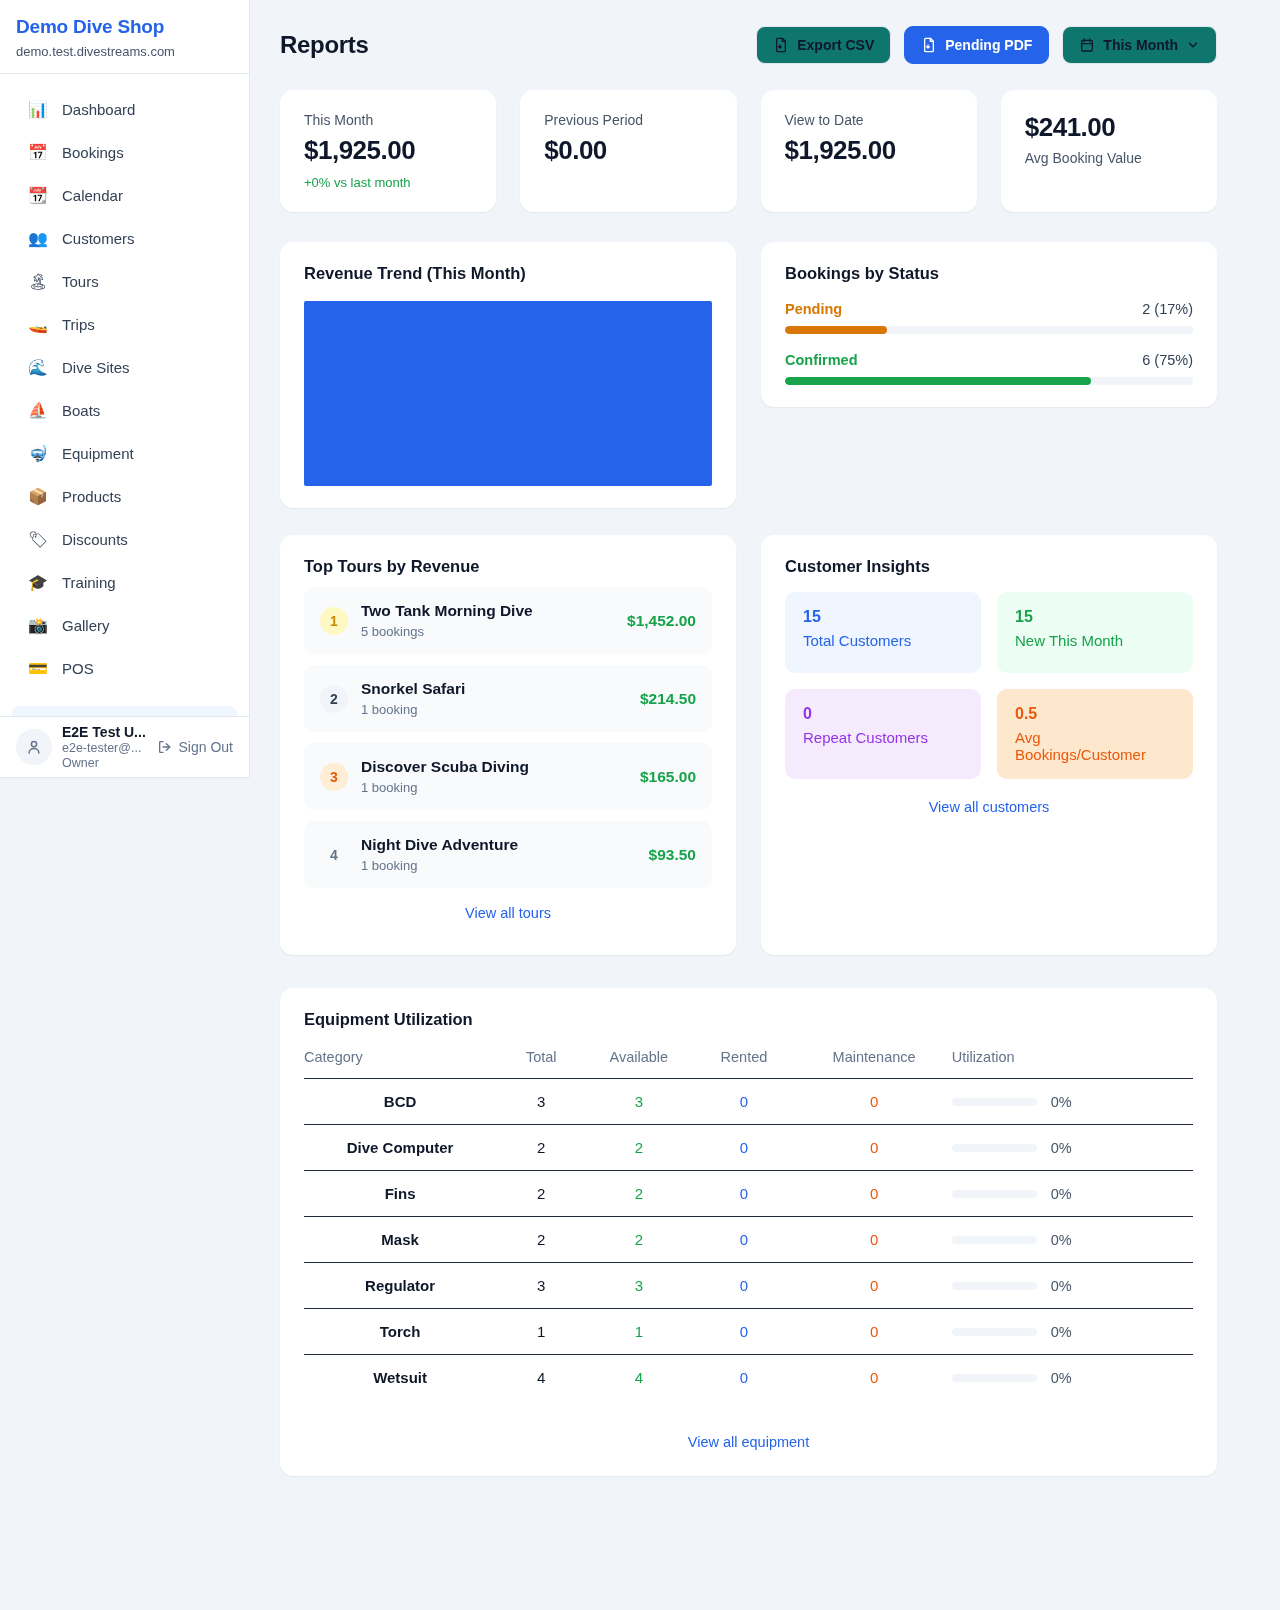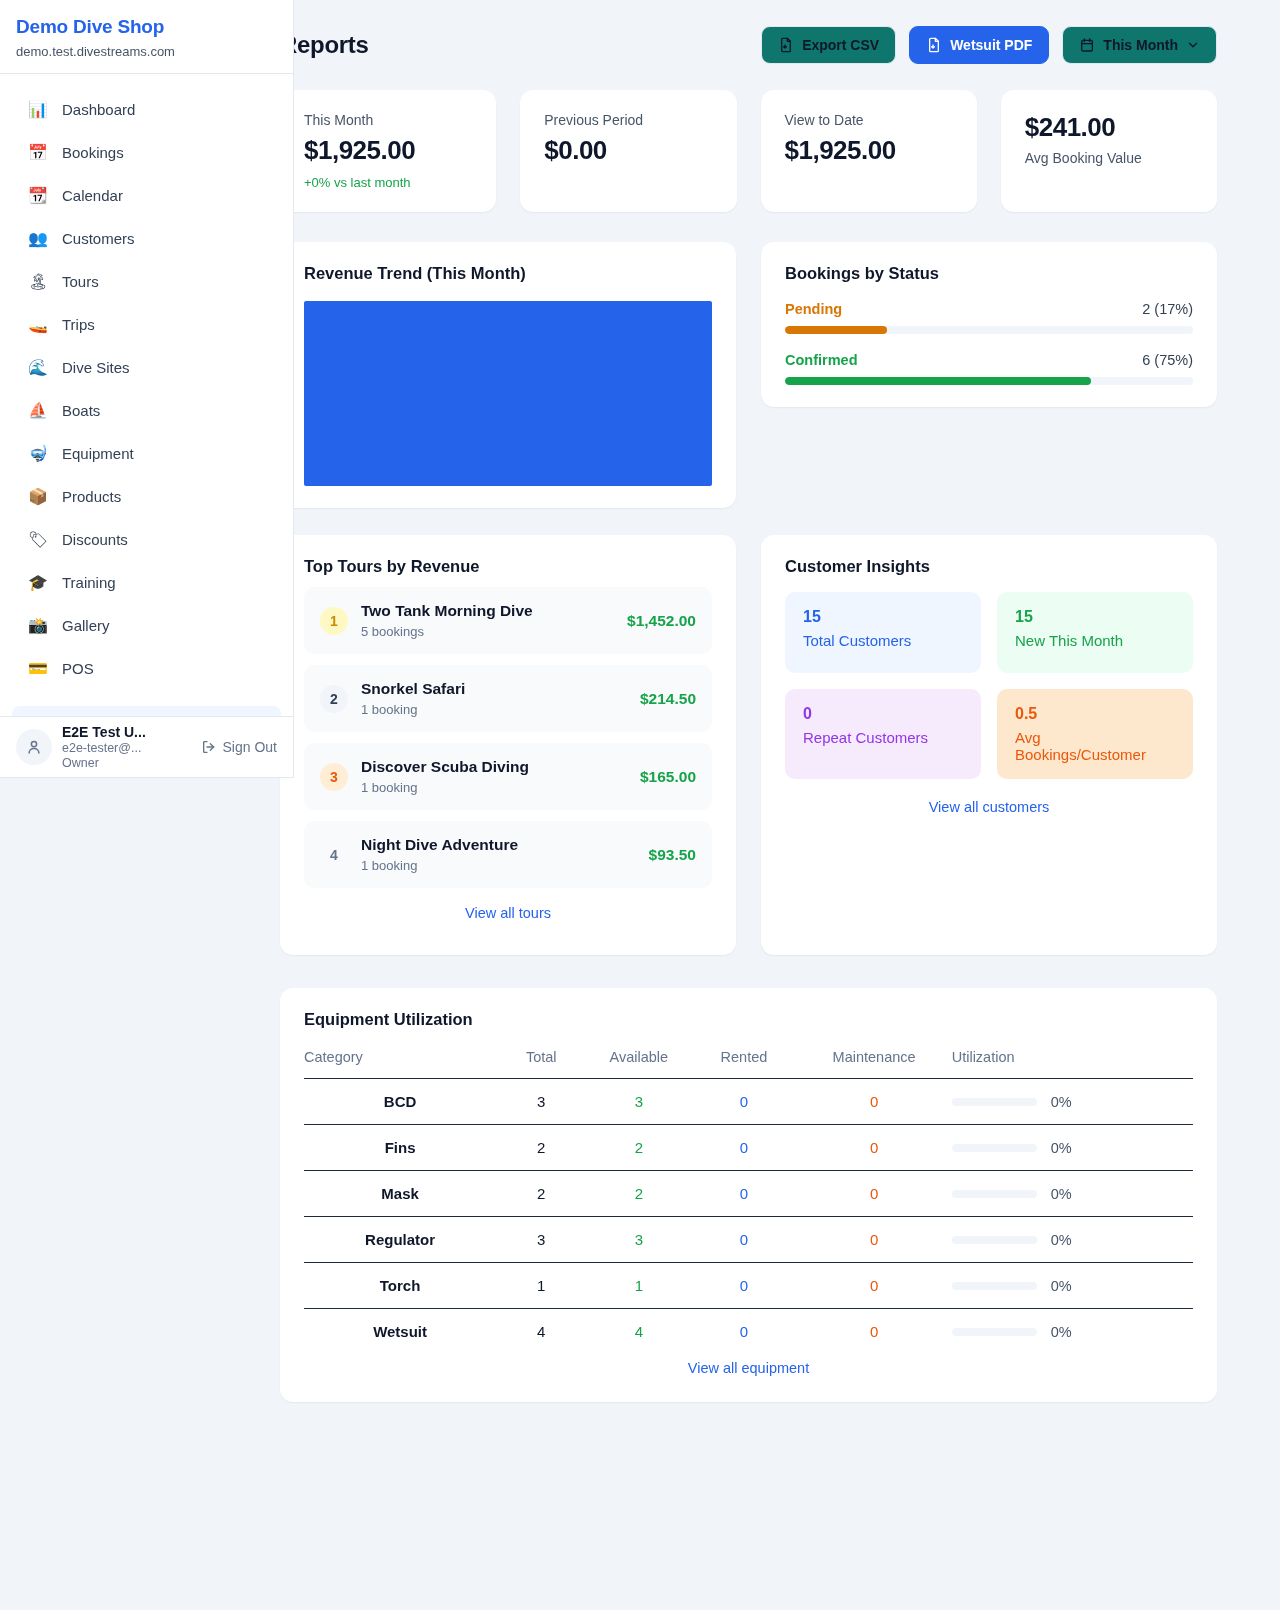--- a/index.html
+++ b/index.html
@@ -7,21 +7,21 @@
   body {
     height:1610px;
     background:#f1f5f9;
     font-family:"Liberation Sans", sans-serif;
     color:#0f172a;
     position:relative;
   }
   
   .sidebar {
     position:absolute; left:0; top:0;
-    width:294px; height:778px;
+    width:250px; height:778px;
     background:#ffffff;
     border-right:1px solid #e2e8f0;
     border-bottom:1px solid #e2e8f0;
     display:flex; flex-direction:column;
   }
   .logo-block { padding:16px 16px 14px; border-bottom:1px solid #e2e8f0; }
   .logo-title { font-size:19px; font-weight:bold; color:#2563eb; letter-spacing:-0.2px; }
   .logo-domain { font-size:13px; color:#475569; margin-top:6px; }
   .sidebar-nav { flex:1; overflow:hidden; padding:15px 12px 0; }
   .nav-item {
@@ -249,21 +249,21 @@
             <path d="M10.5 12v4.5M8.5 14.5l2 2 2-2"></path>
           </svg>
         <span>Export CSV</span>
       </button>
       <button class="btn primary">
         <svg width="16" height="16" viewBox="0 0 24 24" fill="none" stroke="currentColor" stroke-width="2" stroke-linecap="round" stroke-linejoin="round">
             <path d="M14 2H7a1.5 1.5 0 0 0-1.5 1.5v17A1.5 1.5 0 0 0 7 22h10a1.5 1.5 0 0 0 1.5-1.5V6.5z"></path>
             <path d="M14 2v4.5h4.5"></path>
             <path d="M10.5 12v4.5M8.5 14.5l2 2 2-2"></path>
           </svg>
-        <span>Wetsuit PDF</span>
+        <span>Pending PDF</span>
       </button>
       <button class="btn">
         <svg width="16" height="16" viewBox="0 0 24 24" fill="none" stroke="currentColor" stroke-width="2" stroke-linecap="round">
             <rect x="4" y="5" width="16" height="16" rx="2"></rect>
             <path d="M8 3v4M16 3v4M4 10h16"></path>
           </svg>
         <span>This Month</span>
         <svg width="14" height="14" viewBox="0 0 24 24" fill="none" stroke="currentColor" stroke-width="2.4" stroke-linecap="round" stroke-linejoin="round">
             <path d="M6 9l6 6 6-6"></path>
           </svg>
@@ -412,20 +412,33 @@
           <td class="rented">0</td>
           <td class="maint">0</td>
           <td class="util">
               <div class="util-wrap">
                 <div class="util-bar"></div>
                 <span class="util-pct">0%</span>
               </div>
             </td>
         </tr>
         <tr>
+          <td class="cat">Dive Computer</td>
+          <td>2</td>
+          <td class="avail">2</td>
+          <td class="rented">0</td>
+          <td class="maint">0</td>
+          <td class="util">
+              <div class="util-wrap">
+                <div class="util-bar"></div>
+                <span class="util-pct">0%</span>
+              </div>
+            </td>
+        </tr>
+        <tr>
           <td class="cat">Fins</td>
           <td>2</td>
           <td class="avail">2</td>
           <td class="rented">0</td>
           <td class="maint">0</td>
           <td class="util">
               <div class="util-wrap">
                 <div class="util-bar"></div>
                 <span class="util-pct">0%</span>
               </div>
@@ -478,16 +491,16 @@
           <td class="maint">0</td>
           <td class="util">
               <div class="util-wrap">
                 <div class="util-bar"></div>
                 <span class="util-pct">0%</span>
               </div>
             </td>
         </tr>
       </tbody>
     </table>
-    <a href="#" class="view-all" style="margin-top:6px;">View all equipment</a>
+    <a href="#" class="view-all" style="margin-top:34px;">View all equipment</a>
   </div>
 
 </main>
 
 </body></html>

